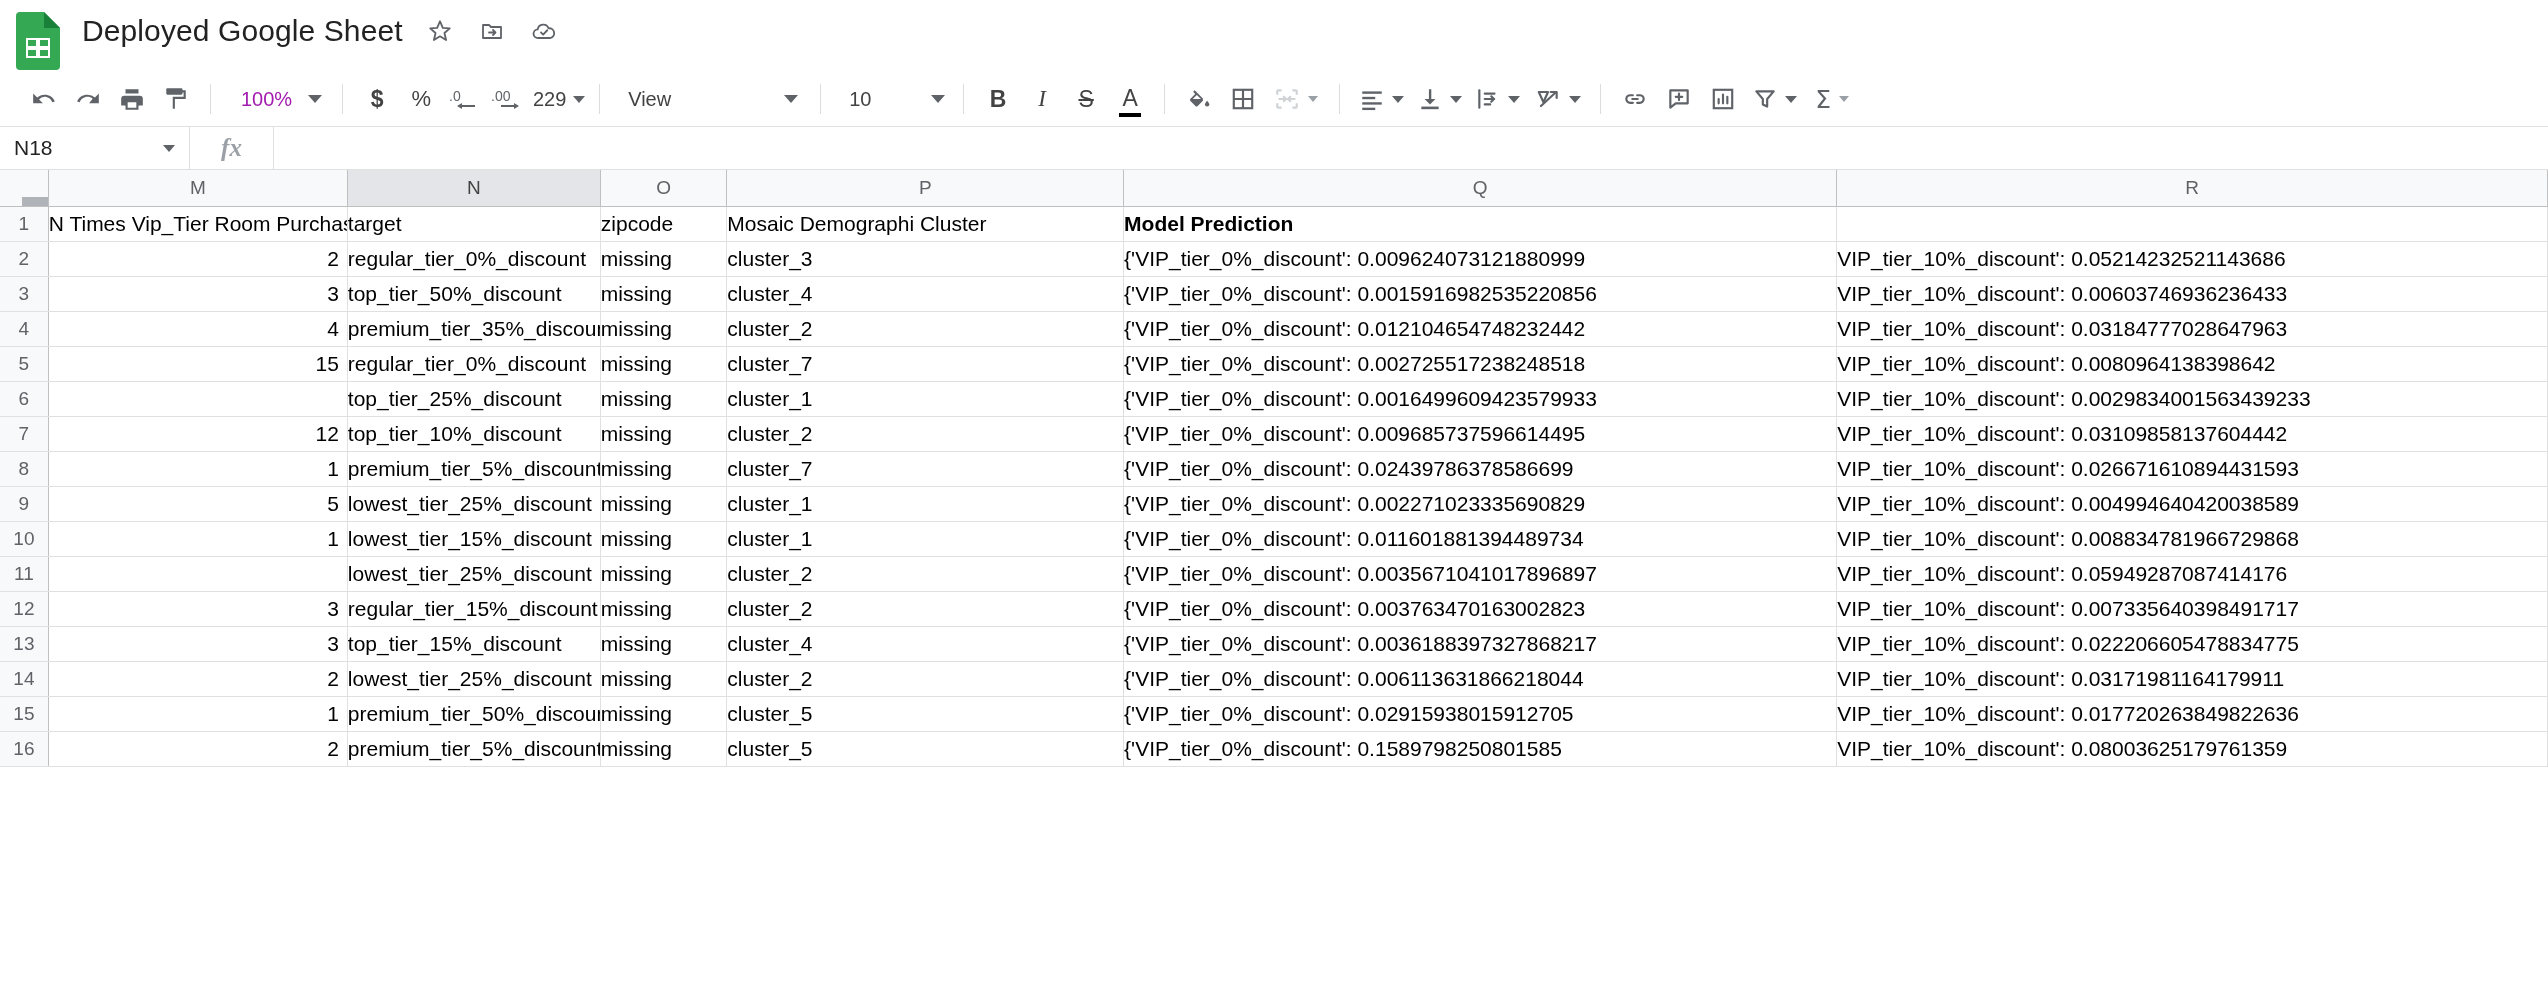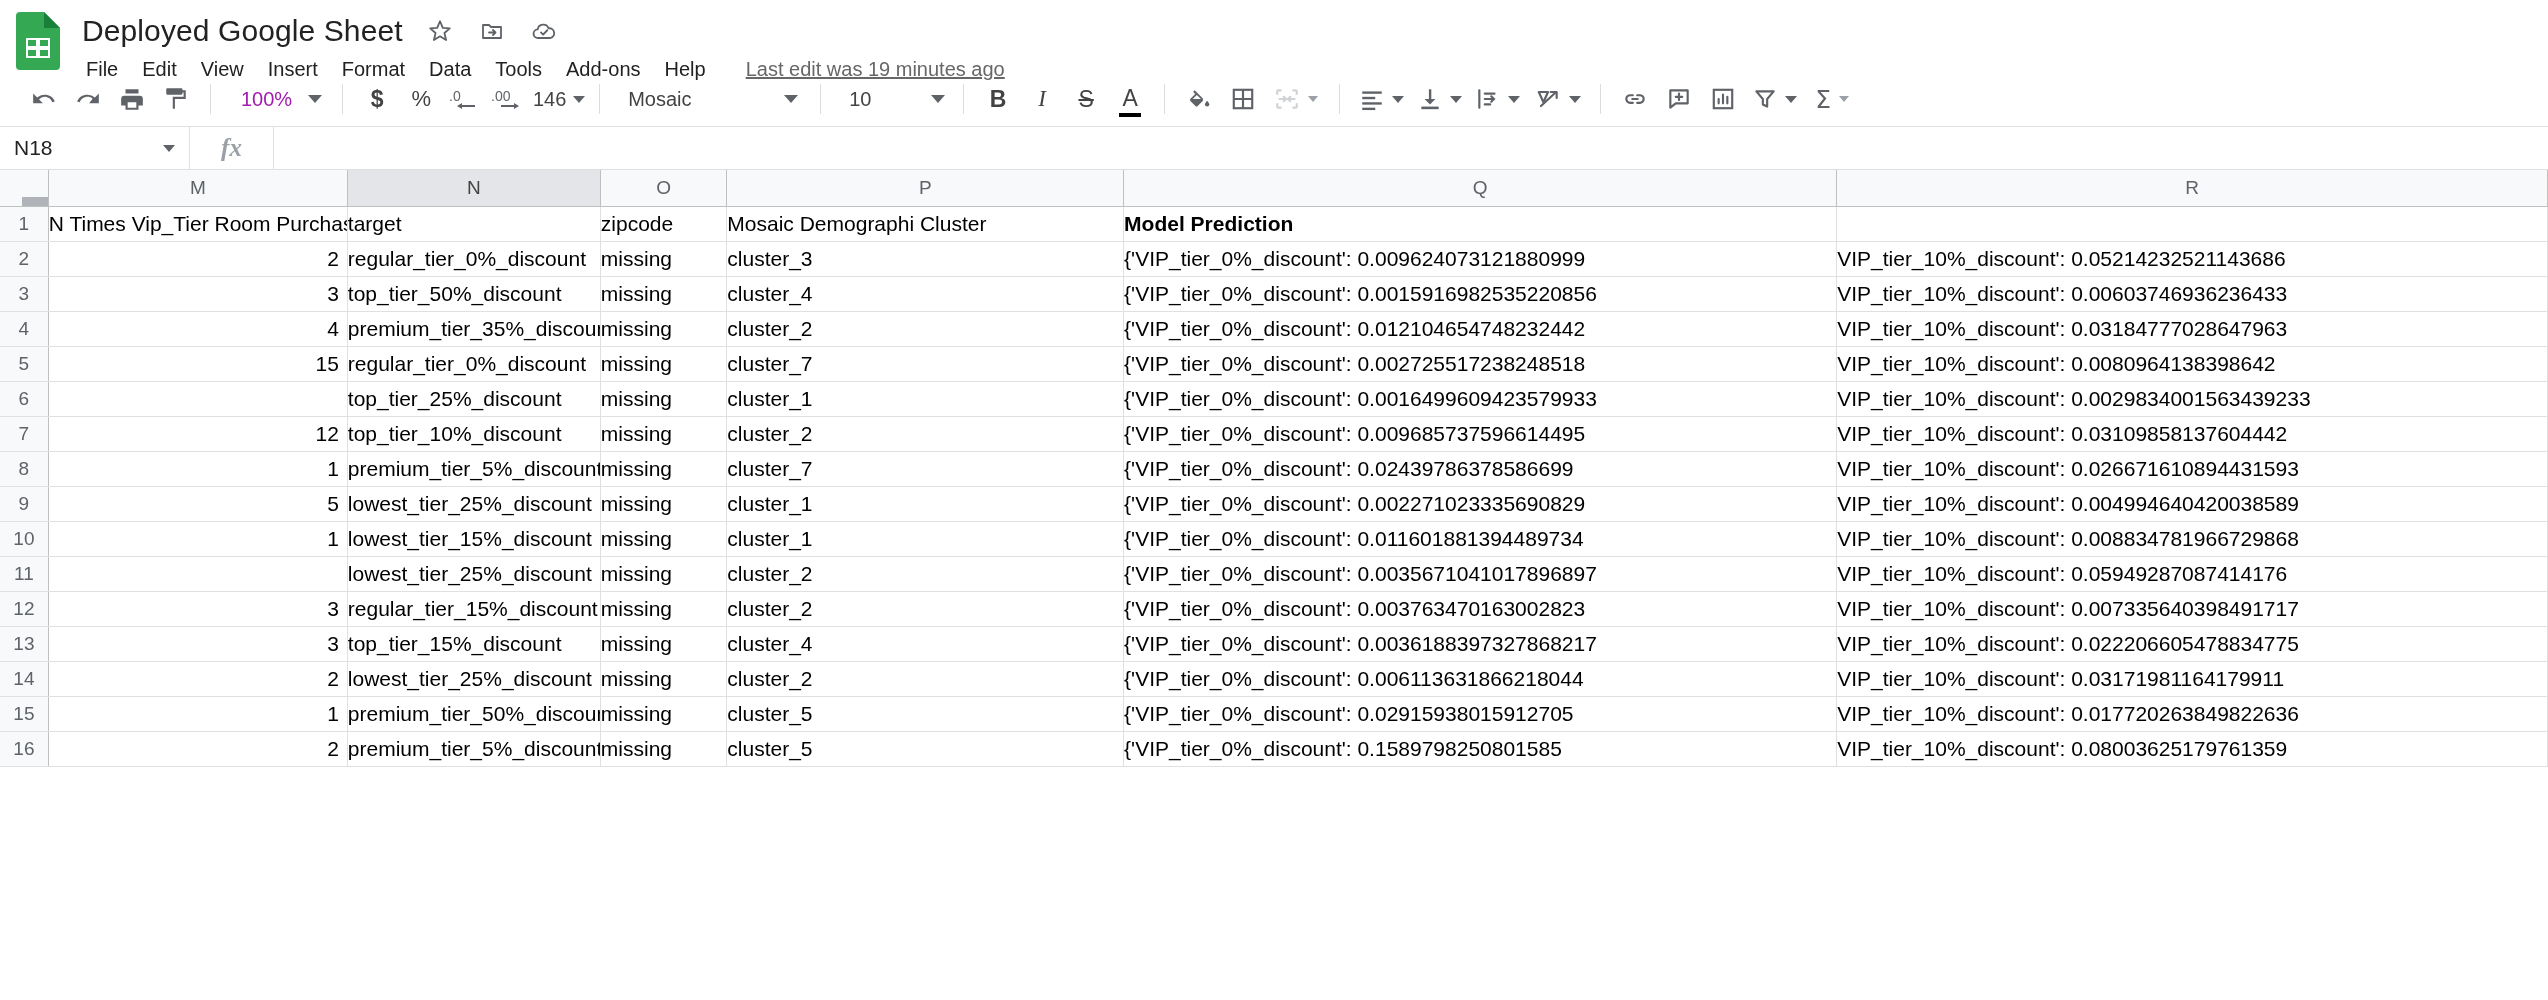--- a/index.html
+++ b/index.html
@@ -316,32 +316,20 @@
       </span>
 
       <span class="title-icon">
         <svg width="26" height="26" viewBox="0 0 24 24" fill="none" stroke="#5f6368" stroke-width="1.7">
           <path d="M6.5 18.5a4 4 0 0 1 -.3 -8 5.2 5.2 0 0 1 10 -1 3.8 3.8 0 0 1 1.3 9z" stroke-linejoin="round"></path>
           <path d="M9.2 13.3l2 2 3.8 -4" stroke-linecap="round" stroke-linejoin="round"></path>
         </svg>
       </span>
     </div>
 
-    <div class="menubar">
-      <span class="menu-item">File</span>
-      <span class="menu-item">Edit</span>
-      <span class="menu-item">View</span>
-      <span class="menu-item">Insert</span>
-      <span class="menu-item">Format</span>
-      <span class="menu-item">Data</span>
-      <span class="menu-item">Tools</span>
-      <span class="menu-item">Add-ons</span>
-      <span class="menu-item">Help</span>
-      <span class="last-edit">Last edit was 19 minutes ago</span>
-    </div>
   </div>
 </div>
 
 <div class="toolbar">
 
   <div class="tb">
     <svg width="26" height="26" viewBox="0 0 24 24" fill="#5f6368">
       <path d="M12.5 8c-2.6 0-5 1-6.8 2.6L2 7v9h9l-3.6-3.6A7.3 7.3 0 0 1 12.5 10c3.3 0 6.1 2.1 7.1 5.1l2.4-.8C20.7 10.3 17 8 12.5 8z"></path>
     </svg>
   </div>
@@ -389,28 +377,28 @@
   </div>
 
   <div class="tb">
     <svg width="38" height="26" viewBox="0 0 38 26" fill="#5f6368">
       <text x="1" y="15" font-size="14" font-family="Liberation Sans, sans-serif" fill="#5f6368">.00</text>
       <path d="M24 21H11v-2h13v-2l5 3-5 3z"></path>
     </svg>
   </div>
 
   <div class="tb" style="min-width:56px">
-    <span class="num123">146</span>
+    <span class="num123">229</span>
     <span class="caret-sm"></span>
   </div>
 
   <div class="tb-sep"></div>
 
   <div class="font-box">
-    <span class="lbl">Mosaic</span>
+    <span class="lbl">View</span>
     <span class="caret" style="margin-left:0"></span>
   </div>
 
   <div class="tb-sep"></div>
 
   <div class="size-box">
     <span class="lbl">10</span>
     <span class="caret" style="margin-left:0"></span>
   </div>
 

